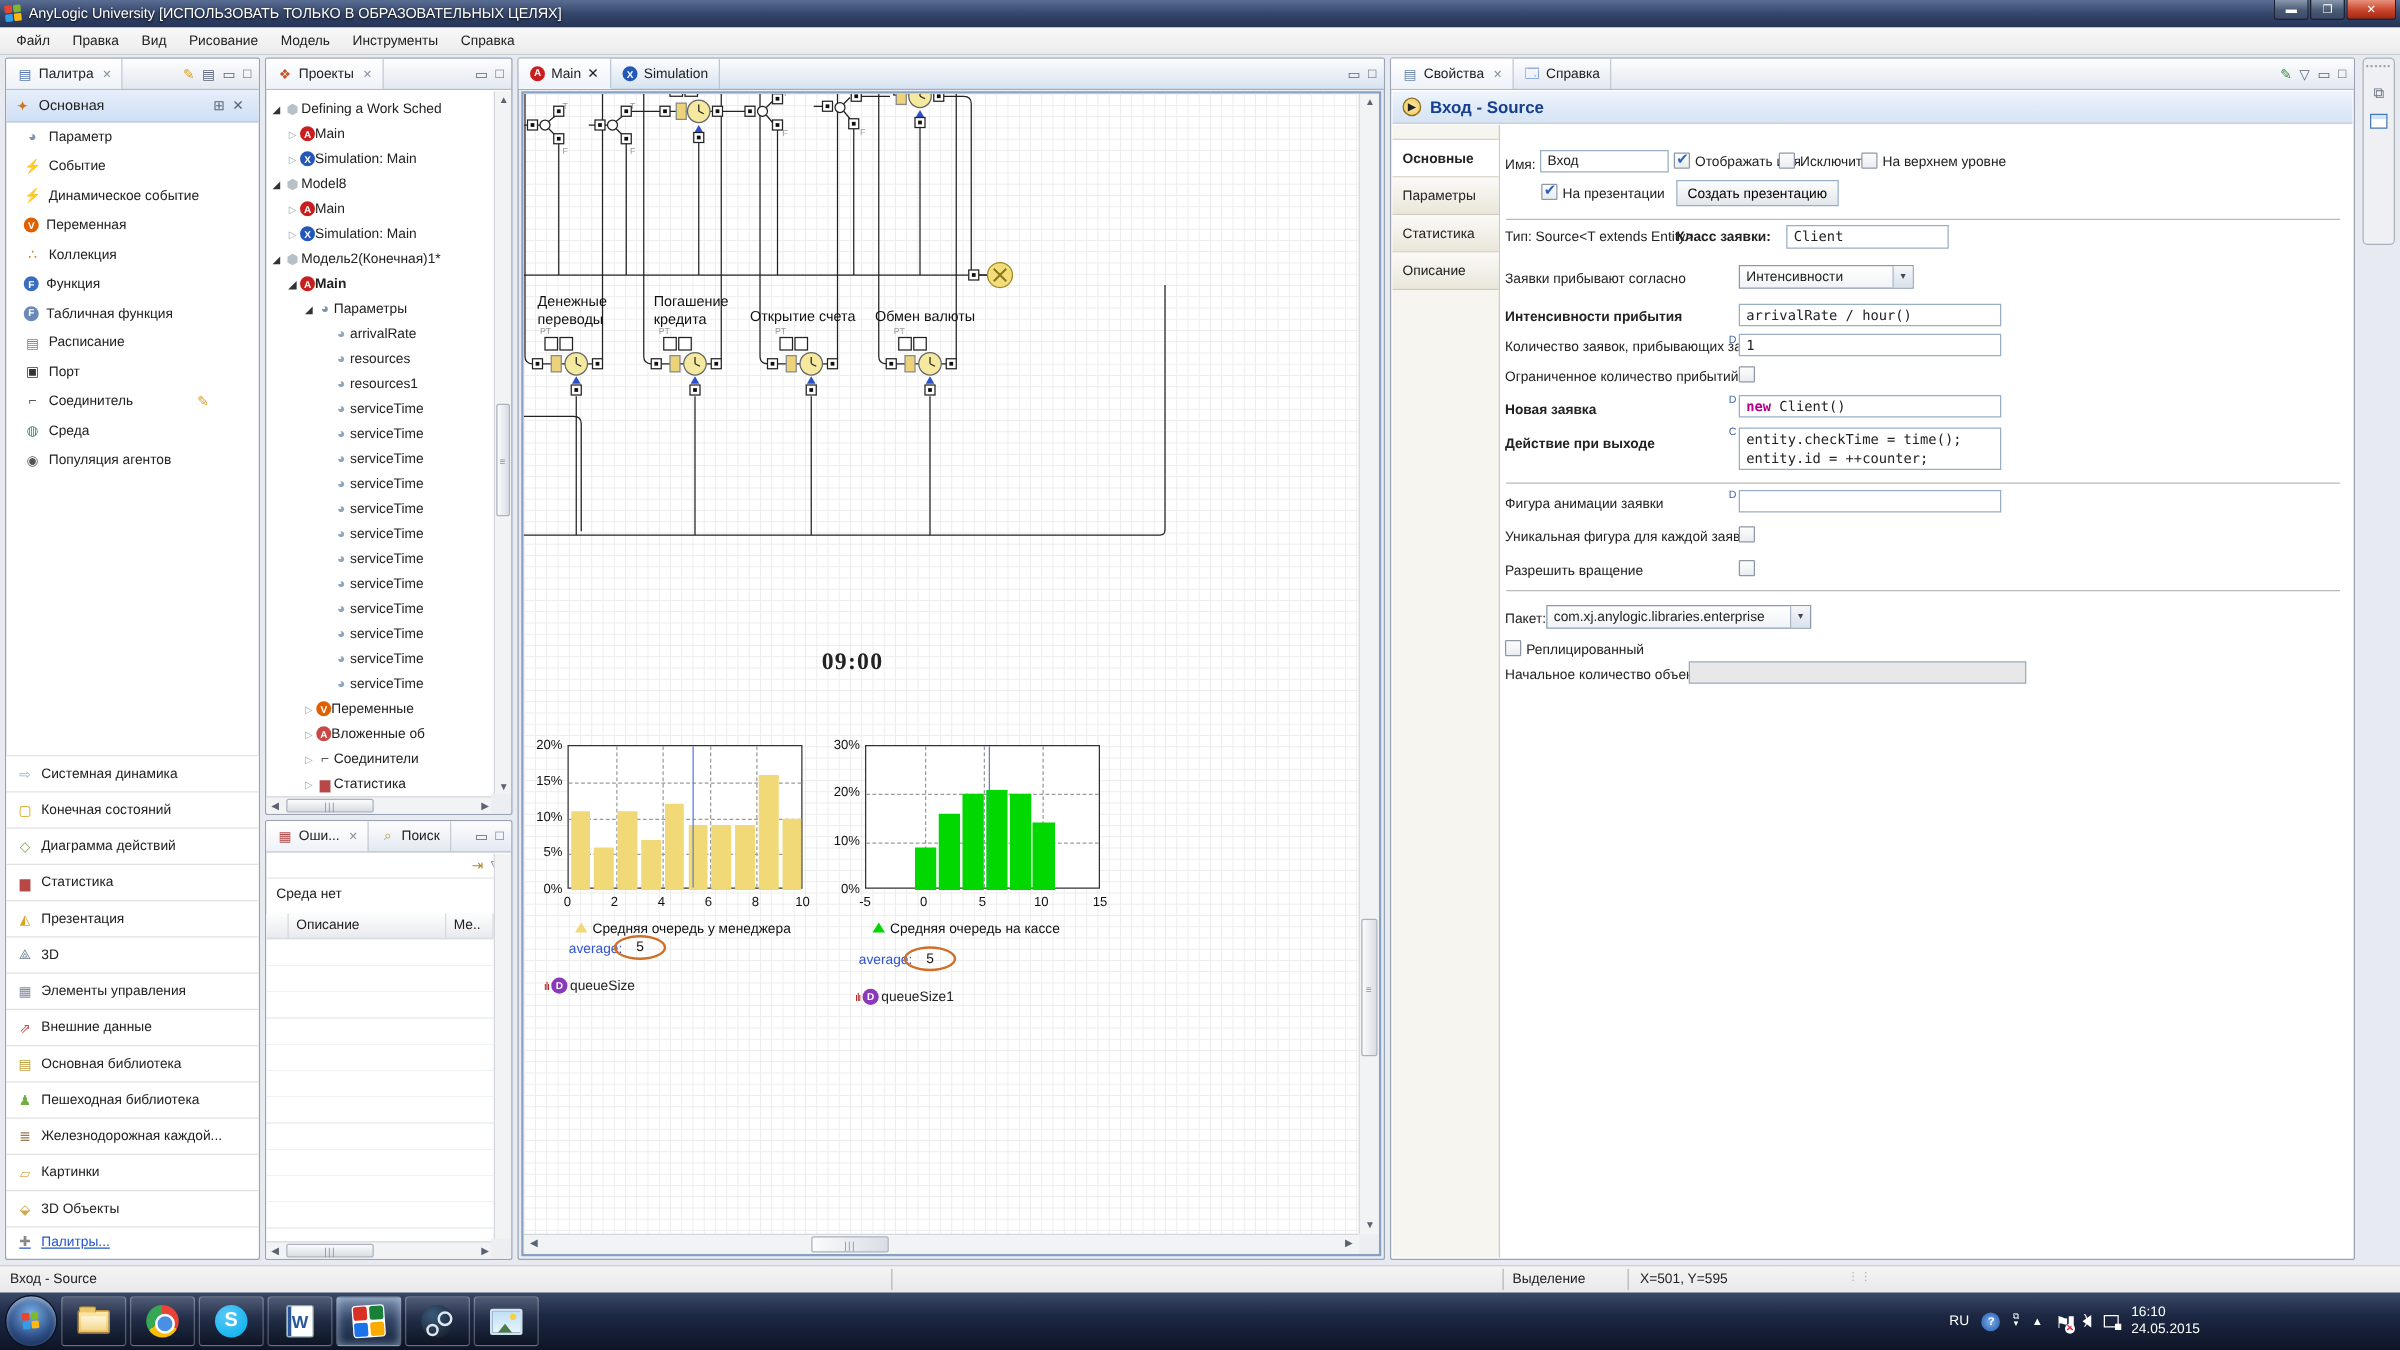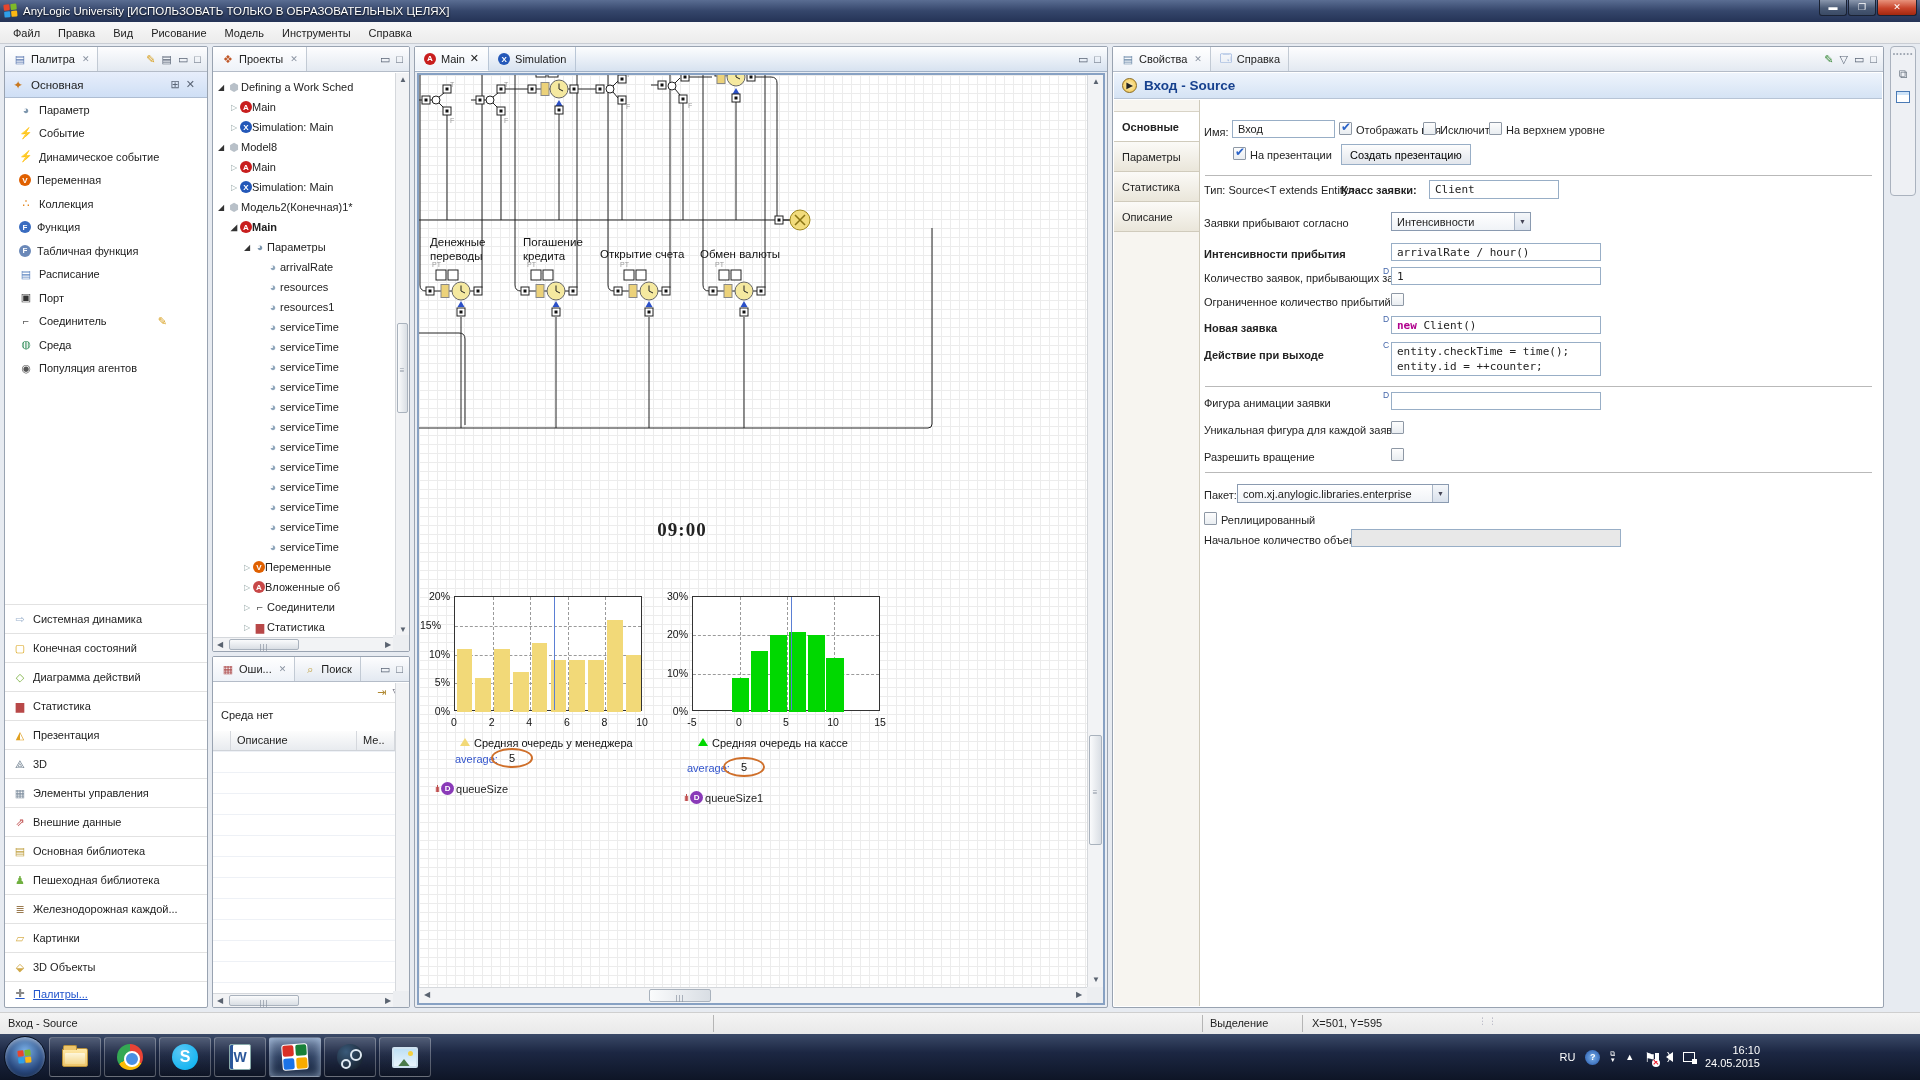--- a/index.html
+++ b/index.html
@@ -137,21 +137,21 @@
   #tray{margin-left:auto;display:flex;align-items:center;gap:10px;color:#fff;padding-right:160px}
   #tray .tico{font-size:12px;color:#fff}
   .helpico{width:15px;height:15px;border-radius:50%;background:radial-gradient(#7ab0ea,#2255aa);display:inline-flex;align-items:center;justify-content:center;font-size:9px;font-weight:bold;color:#fff}
   .flagx{position:relative;font-size:13px}
   .flagx::after{content:"✕";position:absolute;right:-4px;bottom:-2px;color:#e23;font-size:8px;font-weight:bold;background:#fff;border-radius:50%;width:8px;height:8px;line-height:8px;text-align:center}
   .spk{width:0;height:0;border-top:5px solid transparent;border-bottom:5px solid transparent;border-right:7px solid #fff;position:relative}
   .spk::before{content:"";position:absolute;left:-11px;top:-4px;width:4px;height:8px;background:#fff}
   .spk::after{content:")";position:absolute;left:1px;top:-7px;color:#fff;font-size:11px}
   .net{width:12px;height:10px;border:1px solid #fff;position:relative;background:transparent}
   .net::after{content:"";position:absolute;right:-3px;bottom:-3px;width:5px;height:5px;background:#fff}
-  .clockblk{text-align:right;font-size:11px;line-height:13px;color:#fff}
+  .clockblk{text-align:left;font-size:11px;line-height:13px;color:#fff}
   .stack2{display:flex;flex-direction:column;align-items:center;font-size:7px;line-height:6px;color:#fff}
 </style>
 </head>
 <body>
 
 <div id="titlebar">
   <span class="applogo">
       <i></i>
       <i></i>
       <i></i>
@@ -687,21 +687,21 @@
             <div class="bar" style="left: 95.504px; width: 15.792px; height: 51.75px; top: 63.25px; background: rgb(242, 217, 120);"></div>
             <div class="bar" style="left: 114.304px; width: 15.792px; height: 51.75px; top: 63.25px; background: rgb(242, 217, 120);"></div>
             <div class="bar" style="left: 133.104px; width: 15.792px; height: 51.75px; top: 63.25px; background: rgb(242, 217, 120);"></div>
             <div class="bar" style="left: 151.904px; width: 15.792px; height: 92px; top: 23px; background: rgb(242, 217, 120);"></div>
             <div class="bar" style="left: 170.704px; width: 15.792px; height: 57.5px; top: 57.5px; background: rgb(242, 217, 120);"></div>
             <div class="gl-m" style="top: 0px; bottom: 0px; left: 99.076px;"></div>
           </div>
           <div class="tick" style="left: 1px; top: 630px; width: 30px; text-align: right;">0%</div>
           <div class="tick" style="left: 1px; top: 601.25px; width: 30px; text-align: right;">5%</div>
           <div class="tick" style="left: 1px; top: 572.5px; width: 30px; text-align: right;">10%</div>
-          <div class="tick" style="left: 1px; top: 543.75px; width: 30px; ">15%</div>
+          <div class="tick" style="left: 1px; top: 543.75px; width: 30px; text-align: right;">15%</div>
           <div class="tick" style="left: 1px; top: 515px; width: 30px; text-align: right;">20%</div>
           <div class="tick" style="left: 23px; top: 641px; width: 24px; text-align: center;">0</div>
           <div class="tick" style="left: 60.6px; top: 641px; width: 24px; text-align: center;">2</div>
           <div class="tick" style="left: 98.2px; top: 641px; width: 24px; text-align: center;">4</div>
           <div class="tick" style="left: 135.8px; top: 641px; width: 24px; text-align: center;">6</div>
           <div class="tick" style="left: 173.4px; top: 641px; width: 24px; text-align: center;">8</div>
           <div class="tick" style="left: 211px; top: 641px; width: 24px; text-align: center;">10</div>
           <div class="tri-leg" style="left: 41px; top: 663px; border-bottom: 8px solid rgb(242, 217, 120);"></div>
           <div class="tick" style="left: 55px; top: 662px; font-size: 11px;">Средняя очередь у менеджера</div>
           <div class="avlabel" style="left: 36px; top: 678px;">average:</div>

